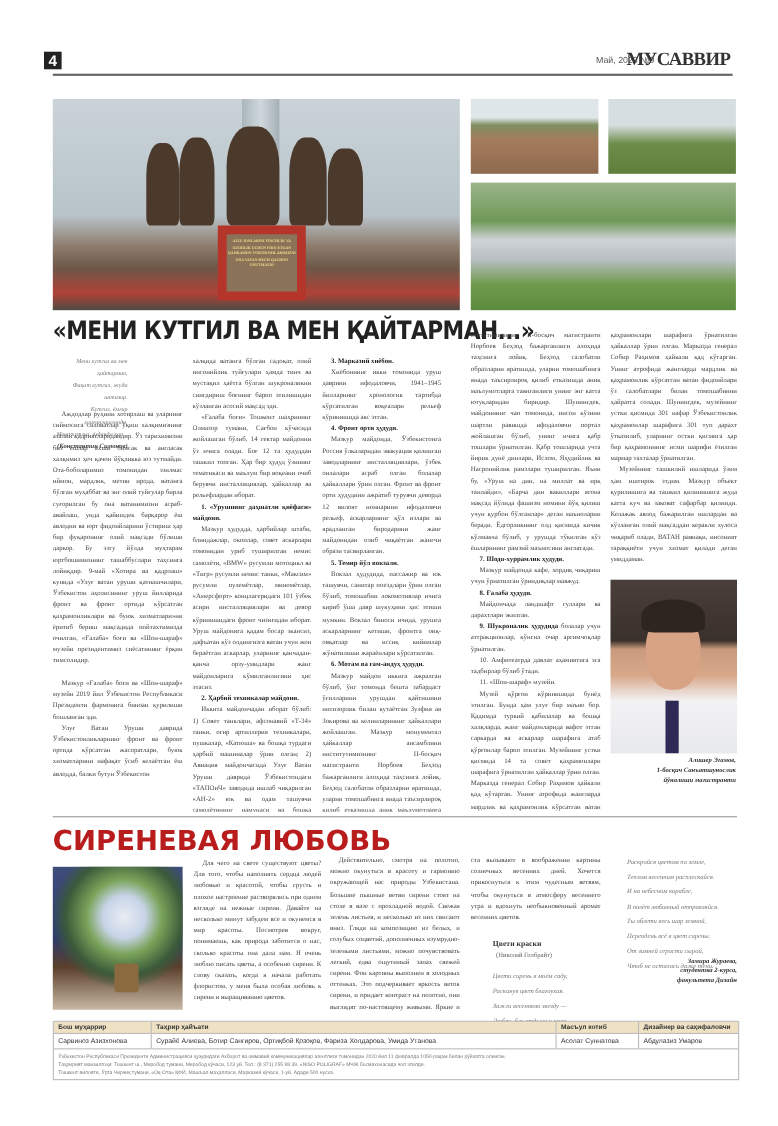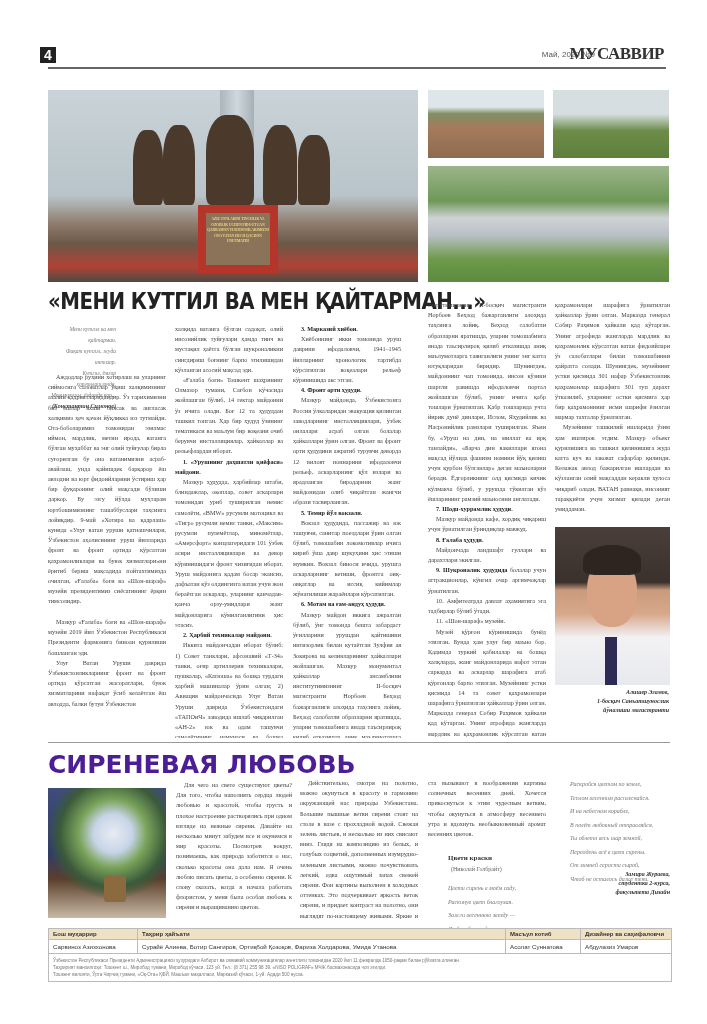--- a/index.html
+++ b/index.html
@@ -31,21 +31,21 @@
   .col p.noind { text-indent: 0; }
   .col b { color: #222; }
 
   .portrait { left: 555px; top: 527px; width: 115px; height: 158px; background: linear-gradient(180deg,#4a3f3a 0%,#3a302c 35%,#c99a7d 40%,#d8a88a 55%,#f2f2f4 70%,#e8e9ed 100%); }
   .tie { position: absolute; left: 50px; top: 110px; width: 12px; height: 48px; background: #2d2b55; }
   .face { position: absolute; left: 32px; top: 30px; width: 50px; height: 70px; background: #d7a384; border-radius: 45% 45% 45% 45%; }
   .hair { position: absolute; left: 28px; top: 18px; width: 58px; height: 30px; background: #2e2520; border-radius: 50% 50% 20% 20%; }
   .caption1 { left: 555px; top: 688px; width: 114px; text-align: right; font-style: italic; font-weight: bold; font-size: 6px; line-height: 9px; color: #333; }
 
   .mid-rule { left: 48px; top: 742px; width: 622px; height: 1px; background: #999; }
-  .headline2 { left: 48px; top: 750px; font-family: "DejaVu Sans", sans-serif; font-weight: bold; font-size: 25px; color: #4c1d95; letter-spacing: 0px; white-space: nowrap; }
+  .headline2 { left: 48px; top: 750px; font-family: "DejaVu Sans", sans-serif; font-weight: bold; font-size: 25px; color: #b91c1c; letter-spacing: 0px; white-space: nowrap; }
   .painting { left: 48px; top: 788px; width: 118px; height: 130px;
     background: radial-gradient(circle at 55% 35%, #e9ecf2 0%, #c7d4e8 18%, #7aa35a 32%, #3b5a3a 50%, transparent 62%), linear-gradient(180deg,#3f4d7a 0%,#2f3b6a 50%,#5a3f2c 70%,#c8b9a4 100%); }
   .vase { position: absolute; left: 56px; top: 88px; width: 22px; height: 26px; background: #8a6a3e; border-radius: 3px; }
   .poem-title { left: 448px; top: 854px; font-weight: bold; font-size: 7px; color: #333; }
   .poem-author { left: 451px; top: 866px; font-size: 6px; color: #666; }
   .poem1 { left: 448px; top: 882px; font-style: italic; font-size: 6px; line-height: 13.5px; color: #777; }
   .poem2 { left: 570px; top: 778px; font-style: italic; font-size: 6px; line-height: 13.5px; color: #777; }
   .caption2 { left: 570px; top: 870px; width: 100px; text-align: right; font-style: italic; font-weight: bold; font-size: 6px; line-height: 9px; color: #333; }
 
   .imprint { left: 48px; top: 928px; width: 622px; border: 1px solid #bbb; font-family: "Liberation Sans", sans-serif; }

